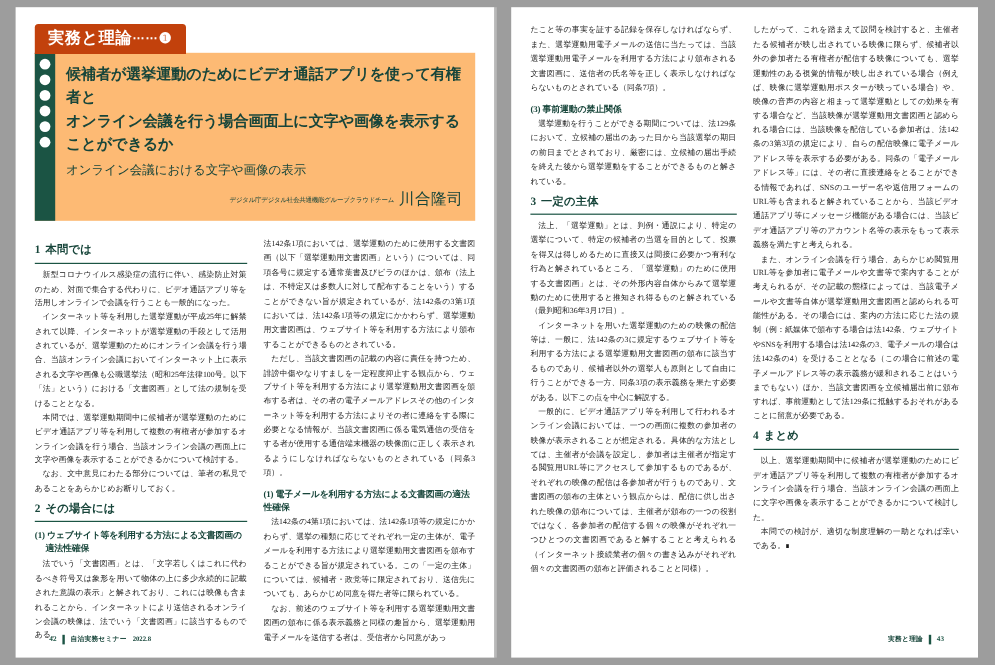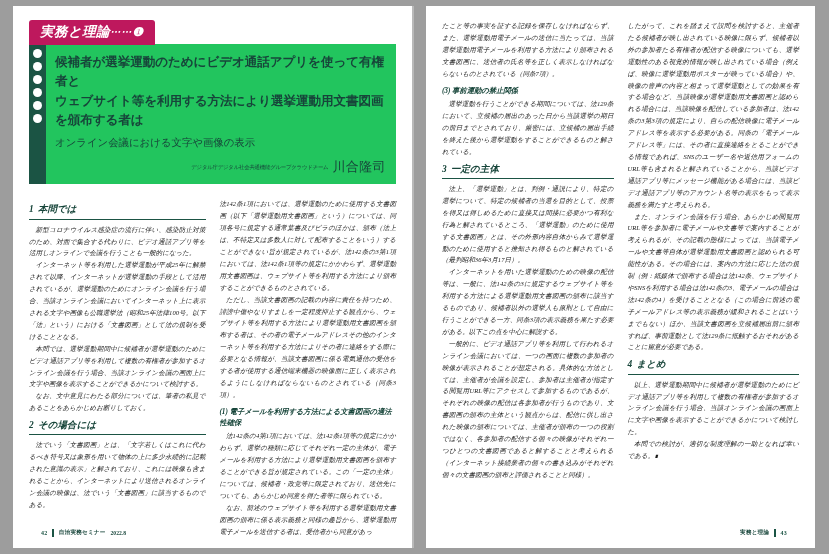--- a/index.html
+++ b/index.html
@@ -22,38 +22,37 @@
   .page-right{width:389px;margin-left:14px;padding:14px 16px 0 16px;}
   .gutter{
     position:absolute;left:412px;top:6px;width:2px;height:542px;
     background:#b9b9b9;
   }
 
   
   .article-head{position:relative;margin-bottom:14px;}
   .series-banner{
     display:inline-block;
-    background:#be185d;
+    background:#c2410c;
     color:#ffffff;
     font-weight:bold;
     font-size:13.5px;
     letter-spacing:.5px;
     padding:5px 11px 5px 11px;
     border-radius:3px 3px 0 0;
     line-height:1.1;
     position:relative;
     z-index:3;
-    font-style:italic;
   }
   .series-banner .dots{letter-spacing:1px;font-size:10px;vertical-align:1px;}
   .series-banner .num{font-size:12px;}
 
   .title-panel{
     position:relative;
-    background:#22c55e;
+    background:#fdba74;
     padding:9px 10px 10px 26px;
     margin-top:-1px;
   }
   .title-stripe{
     position:absolute;left:0;top:0;bottom:0;width:17px;
     background:#1b5444;
   }
   .title-stripe i{
     position:absolute;left:4px;width:9px;height:9px;border-radius:50%;
     background:#ffffff;display:block;
@@ -87,21 +86,21 @@
   }
   .author{
     font-size:13px;
     font-weight:normal;
     color:#17453a;
     letter-spacing:.4px;
   }
 
   
   .cols{display:flex;gap:14px;}
-  .col{width:178px;font-style:italic;}
+  .col{width:178px;}
   .page-right .col{width:173px;}
 
   h2.sec{
     font-size:9.4px;
     font-weight:bold;
     color:#17453a;
     margin:6px 0 4px 0;
     padding:0 0 2.5px 0;
     border-bottom:1.2px solid #1b5444;
     line-height:1.25;
@@ -162,21 +161,21 @@
         <span class="title-stripe">
           <i style="top:5px"></i>
             <i style="top:18px"></i>
             <i style="top:31px"></i>
           <i style="top:44px"></i>
             <i style="top:57px"></i>
             <i style="top:70px"></i>
         </span>
         <p class="title-main">
           <span>候補者が選挙運動のためにビデオ通話アプリを使って有権者と</span><br>
-          <span>ウェブサイト等を利用する方法により選挙運動用文書図画を頒布する者は</span>
+          <span>オンライン会議を行う場合画面上に文字や画像を表示することができるか</span>
         </p>
         <p class="title-sub">オンライン会議における文字や画像の表示</p>
         <div class="byline">
           <span class="affil">デジタル庁デジタル社会共通機能グループクラウドチーム</span><span class="author">川合隆司</span>
         </div>
       </div>
     </div>
 
     <div class="cols">
 
@@ -185,20 +184,24 @@
           <span class="n">1</span><span>本問では</span>
         </h2>
         <p class="body">新型コロナウイルス感染症の流行に伴い、感染防止対策のため、対面で集合する代わりに、ビデオ通話アプリ等を活用しオンラインで会議を行うことも一般的になった。</p>
         <p class="body">インターネット等を利用した選挙運動が平成25年に解禁されて以降、インターネットが選挙運動の手段として活用されているが、選挙運動のためにオンライン会議を行う場合、当該オンライン会議においてインターネット上に表示される文字や画像も公職選挙法（昭和25年法律100号。以下「法」という）における「文書図画」として法の規制を受けることとなる。</p>
         <p class="body">本問では、選挙運動期間中に候補者が選挙運動のためにビデオ通話アプリ等を利用して複数の有権者が参加するオンライン会議を行う場合、当該オンライン会議の画面上に文字や画像を表示することができるかについて検討する。</p>
         <p class="body">なお、文中意見にわたる部分については、筆者の私見であることをあらかじめお断りしておく。</p>
 
         <h2 class="sec">
           <span class="n">2</span><span>その場合には</span>
         </h2>
+        <h3 class="subsec">
+          <span>(1) ウェブサイト等を利用する方法による文書図画の</span>
+          <span class="ind">適法性確保</span>
+        </h3>
         <p class="body">法でいう「文書図画」とは、「文字若しくはこれに代わるべき符号又は象形を用いて物体の上に多少永続的に記載された意識の表示」と解されており、これには映像も含まれることから、インターネットにより送信されるオンライン会議の映像は、法でいう「文書図画」に該当するものである。</p>
       </div>
 
       <div class="col">
         <p class="body noind">法142条1項においては、選挙運動のために使用する文書図画（以下「選挙運動用文書図画」という）については、同項各号に規定する通常葉書及びビラのほかは、頒布（法上は、不特定又は多数人に対して配布することをいう）することができない旨が規定されているが、法142条の3第1項においては、法142条1項等の規定にかかわらず、選挙運動用文書図画は、ウェブサイト等を利用する方法により頒布することができるものとされている。</p>
         <p class="body">ただし、当該文書図画の記載の内容に責任を持つため、誹謗中傷やなりすましを一定程度抑止する観点から、ウェブサイト等を利用する方法により選挙運動用文書図画を頒布する者は、その者の電子メールアドレスその他のインターネット等を利用する方法によりその者に連絡をする際に必要となる情報が、当該文書図画に係る電気通信の受信をする者が使用する通信端末機器の映像面に正しく表示されるようにしなければならないものとされている（同条3項）。</p>
         <h3 class="subsec">(1) 電子メールを利用する方法による文書図画の適法性確保</h3>
         <p class="body">法142条の4第1項においては、法142条1項等の規定にかかわらず、選挙の種類に応じてそれぞれ一定の主体が、電子メールを利用する方法により選挙運動用文書図画を頒布することができる旨が規定されている。この「一定の主体」については、候補者・政党等に限定されており、送信先についても、あらかじめ同意を得た者等に限られている。</p>
         <p class="body">なお、前述のウェブサイト等を利用する選挙運動用文書図画の頒布に係る表示義務と同様の趣旨から、選挙運動用電子メールを送信する者は、受信者から同意があっ</p>
       </div>

